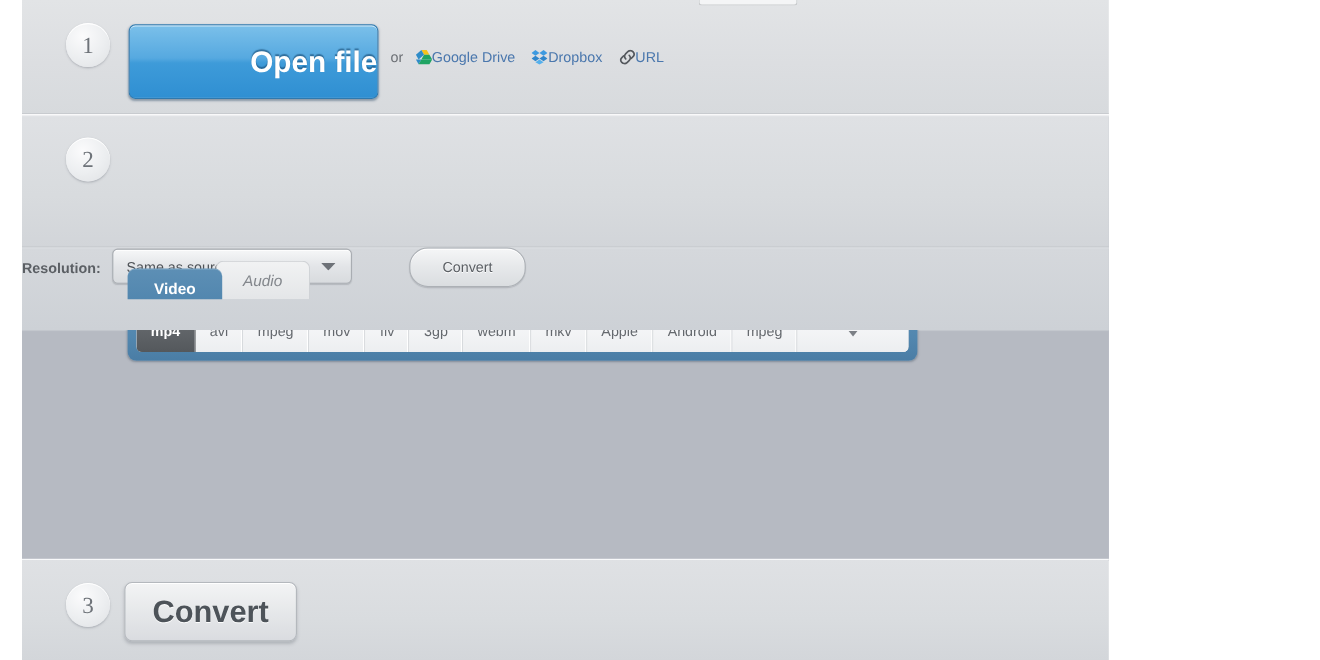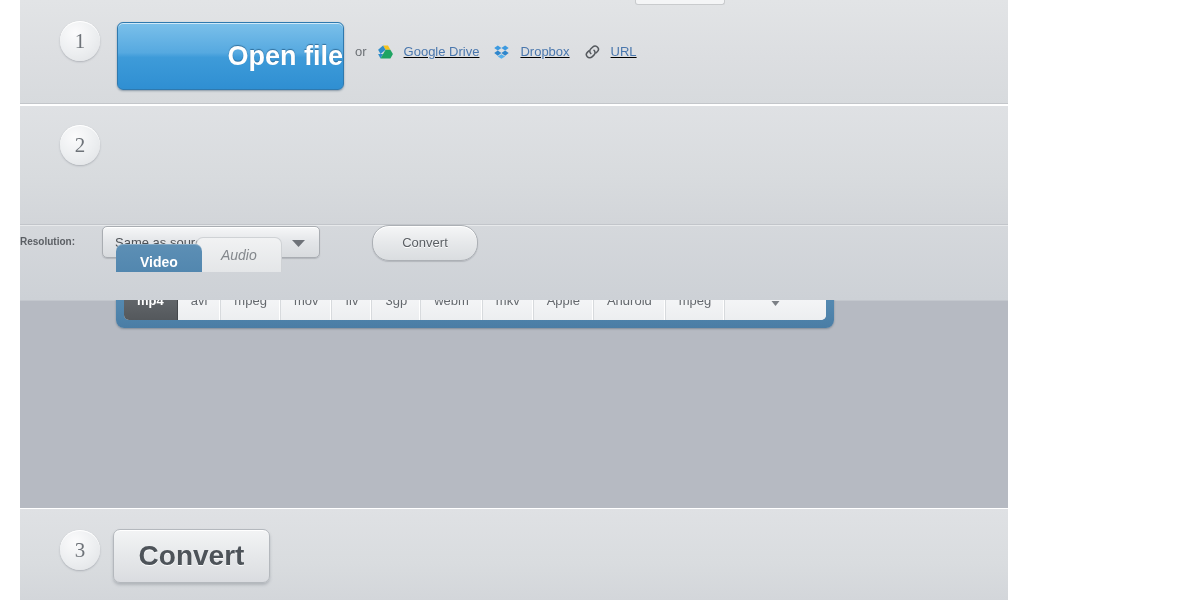--- a/index.html
+++ b/index.html
@@ -82,21 +82,21 @@
     line-height:66px;text-align:right;cursor:pointer;
     text-shadow:0 -1px 1px rgba(20,70,110,.6);
   }
 
   
   #services{
     position:absolute;left:335px;top:44px;height:24px;
     display:flex;align-items:flex-start;gap:7px;font-size:13px;
   }
   #services .or{color:#6c7075;margin-right:4px;}
-  .svc{display:flex;align-items:center;gap:11px;cursor:pointer;margin-right:8px;text-decoration:underline;}
+  .svc{display:flex;align-items:center;gap:0;cursor:pointer;margin-right:8px;}
   .svc .lbl{color:#4a77ad;}
   .ico{display:inline-block;line-height:0;}
 
   
   #tabs{position:absolute;left:96px;top:131px;display:flex;align-items:flex-end;}
   .tab{
     height:28px;line-height:36px;padding:0 24px;
     border-radius:7px 7px 0 0;font-size:14px;cursor:pointer;
     position:relative;
   }
@@ -138,21 +138,21 @@
     box-shadow:inset 0 1px 0 rgba(255,255,255,.22);
   }
   #fmt-spin{
     flex:1 1 auto;display:flex;align-items:center;justify-content:center;
     background:linear-gradient(180deg,#fbfbfc 0%,#eceef0 100%);
     cursor:pointer;
   }
 
   
   #res-label{
-    position:absolute;left:96px;top:259px;font-size:10px;font-weight:bold;color:#5b5f64;
+    position:absolute;left:96px;top:259px;font-size:13px;font-weight:bold;color:#5b5f64;
   }
   #res-select{
     position:absolute;left:178px;top:249px;width:218px;height:32px;
     border-radius:5px;border:1px solid #a9adb2;
     background:linear-gradient(180deg,#f6f7f8 0%,#e3e5e8 50%,#d8dbde 100%);
     box-shadow:inset 0 1px 0 #ffffff,0 1px 1px rgba(90,95,105,.25);
     cursor:pointer;box-sizing:border-box;
     display:flex;align-items:center;
   }
   #res-value{flex:1;padding-left:12px;font-size:13px;color:#4e5257;}

